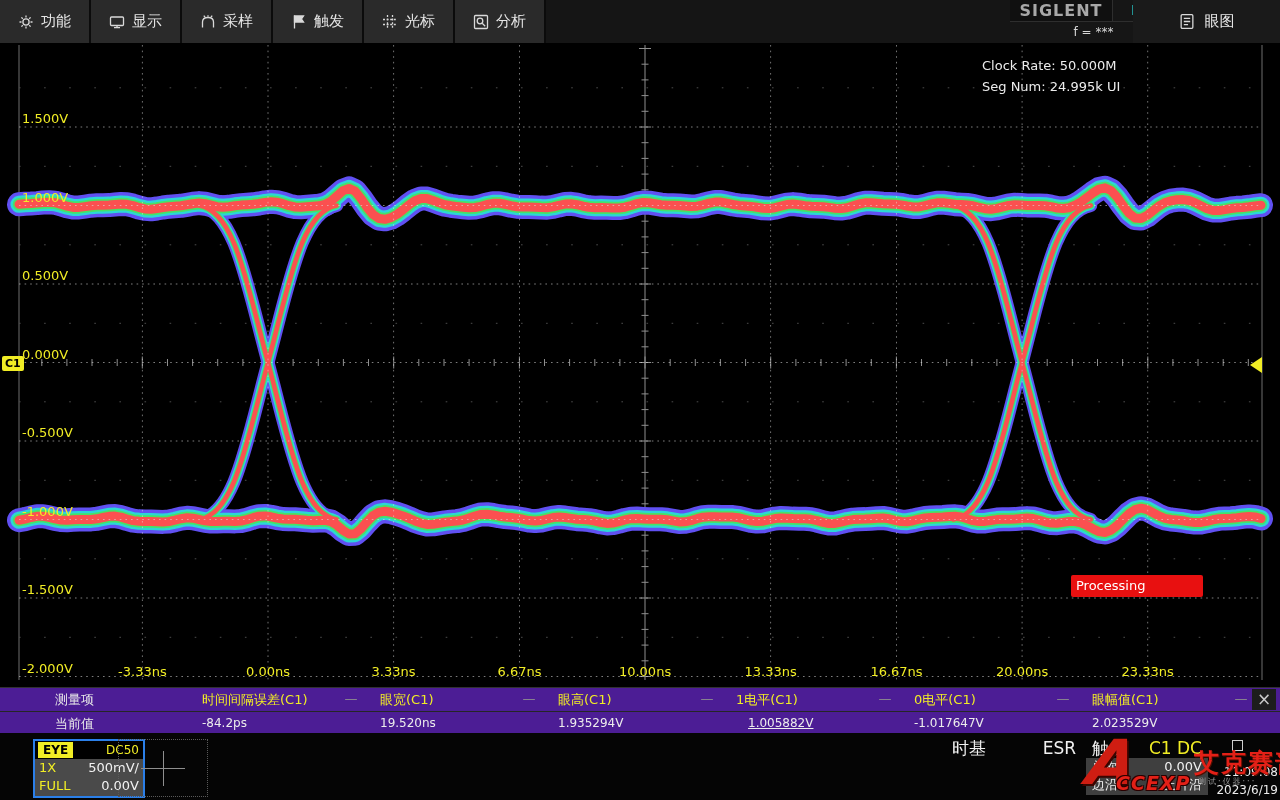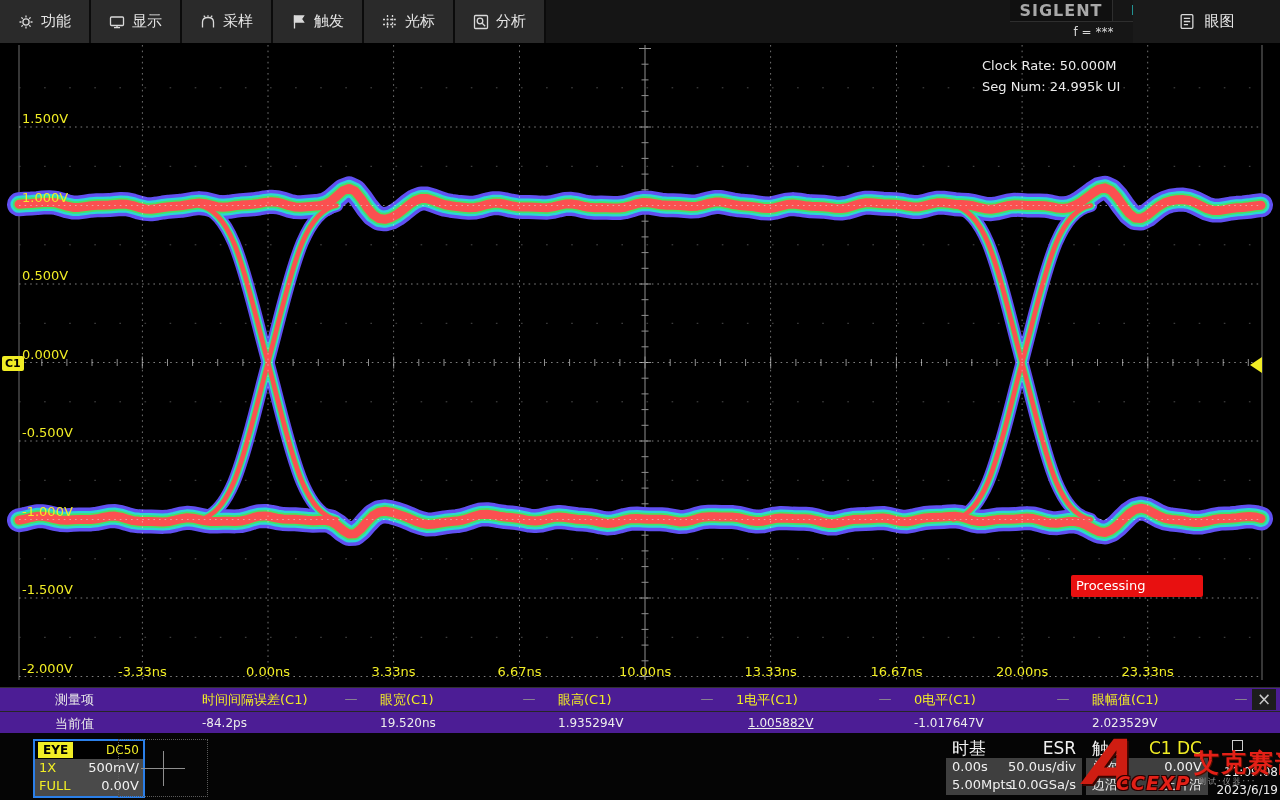--- a/index.html
+++ b/index.html
@@ -350,26 +350,20 @@
     <div id="addbox">
       <div class="h"></div>
       <div class="v"></div>
     </div>
 
     <div class="info-box" id="tbbox" style="left:946px;width:136px">
       <div class="ib-r1">
         <span class="ib-cell" style="left:6px">时基</span>
         <span class="ib-cell" style="right:6px">ESR</span>
       </div>
-      <div class="ib-grid">
-        <span class="ib-cell" style="left:6px;top:0">0.00s</span>
-        <span class="ib-cell" style="right:6px;top:0">50.0us/div</span>
-        <span class="ib-cell" style="left:6px;top:18px">5.00Mpts</span>
-        <span class="ib-cell" style="right:6px;top:18px">10.0GSa/s</span>
-      </div>
     </div>
 
     <div class="info-box" id="trbox" style="left:1086px;width:122px">
       <div class="ib-r1">
         <span class="ib-cell" style="left:6px">触发</span>
         <span class="ib-cell yellow" style="right:6px">C1 DC</span>
       </div>
       <div class="ib-grid">
         <span class="ib-cell" style="left:6px;top:0">单次</span>
         <span class="ib-cell" style="right:6px;top:0">0.00V</span>

